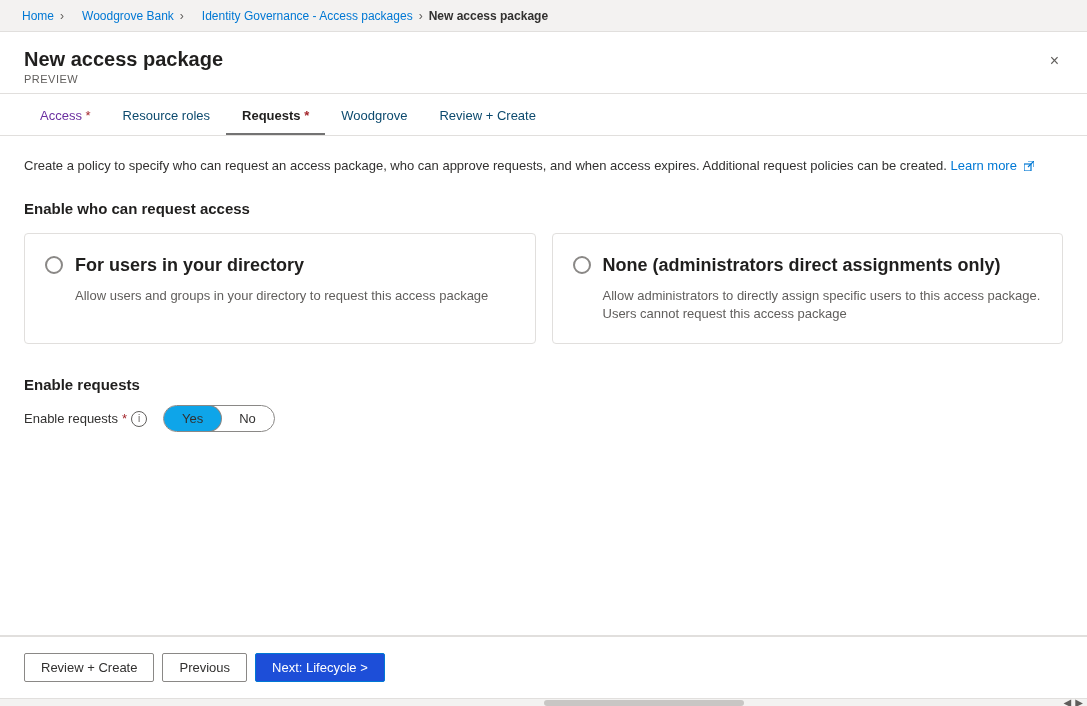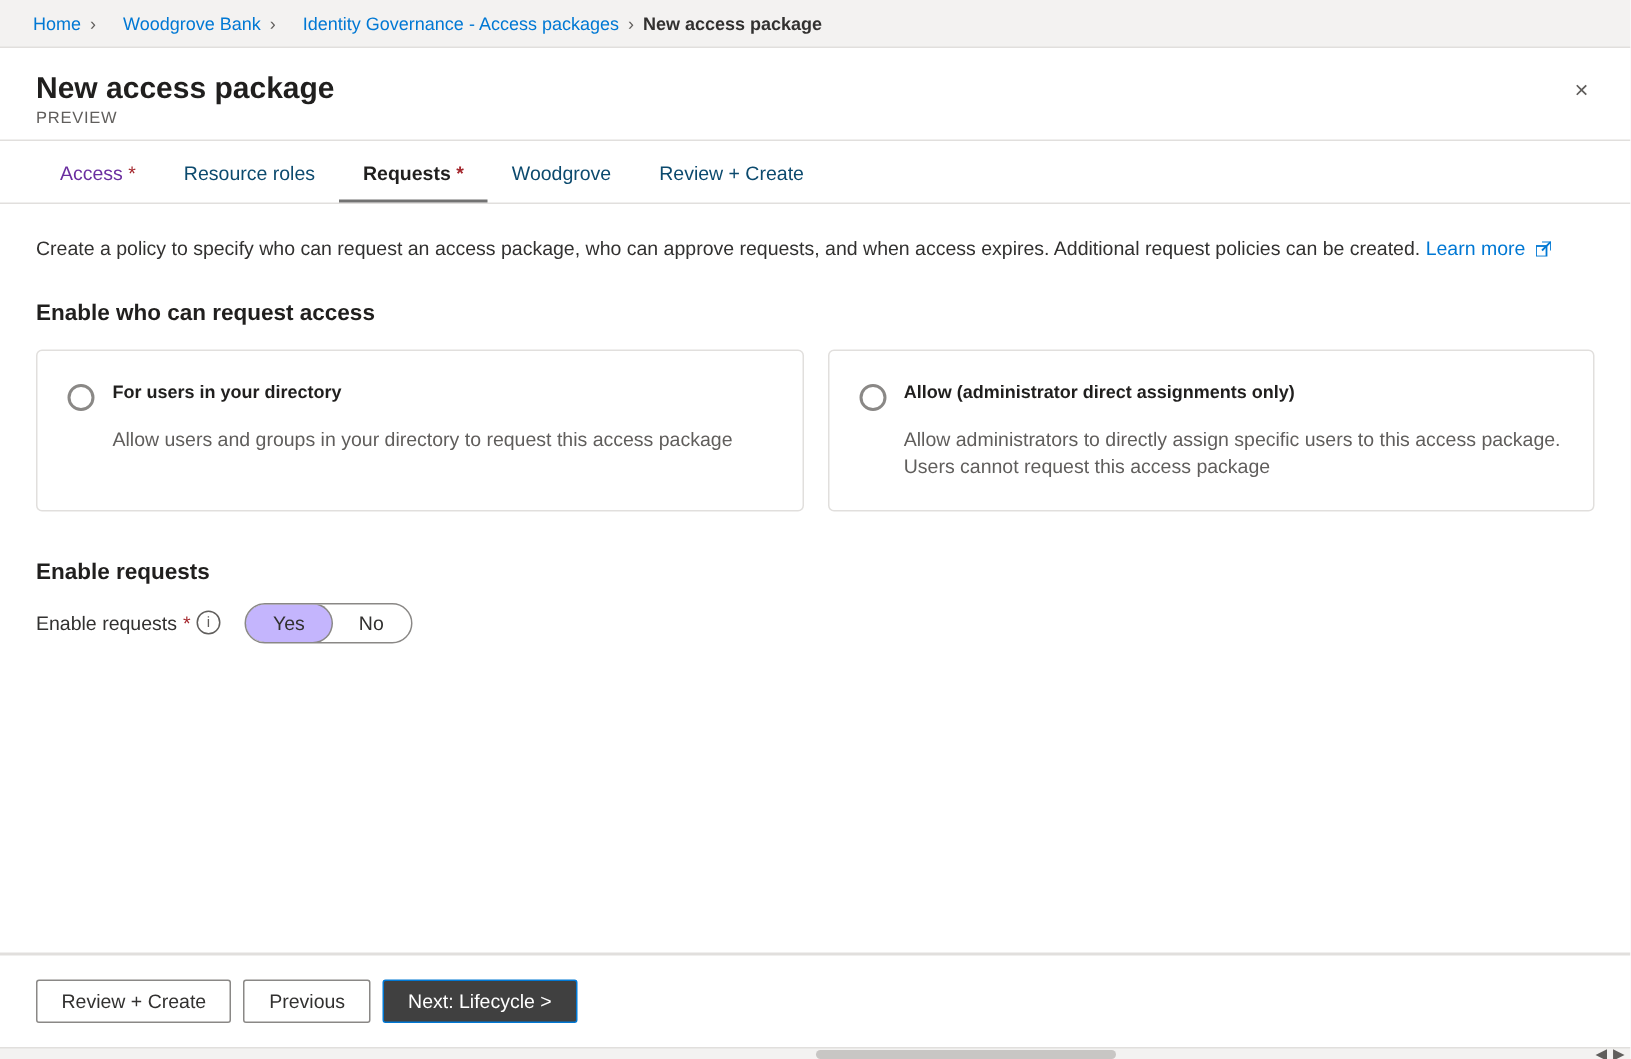--- a/index.html
+++ b/index.html
@@ -160,21 +160,21 @@
       border: 2px solid #8a8886;
       border-radius: 50%;
       flex-shrink: 0;
       margin-top: 2px;
       background: #fff;
       display: flex;
       align-items: center;
       justify-content: center;
     }
     .card-title {
-      font-size: 12px;
+      font-size: 18px;
       font-weight: 700;
       color: #201f1e;
       line-height: 1.3;
     }
     .card-desc {
       font-size: 13px;
       color: #605e5c;
       line-height: 1.4;
       padding-left: 30px;
     }
@@ -219,21 +219,21 @@
     }
     .toggle-btn {
       padding: 5px 18px;
       font-size: 13px;
       border: none;
       background: none;
       cursor: pointer;
       color: #323130;
     }
     .toggle-btn.active {
-      background: #c4b5fd;
+      background: #0ea5e9;
       border-radius: 20px;
       box-shadow: 0 0 0 1px #8a8886;
     }
 
     
     .divider {
       height: 1px;
       background: #e1dfdd;
       margin: 0 0;
     }
@@ -253,21 +253,21 @@
       border-radius: 2px;
       cursor: pointer;
       font-family: inherit;
     }
     .btn-outline {
       background: #ffffff;
       border: 1px solid #8a8886;
       color: #323130;
     }
     .btn-primary {
-      background: #404040;
+      background: #1d4ed8;
       border: 1px solid #0078d4;
       color: #ffffff;
     }
 
     
     .scroll-area {
       height: 8px;
       background: #f3f2f1;
       border-top: 1px solid #e1dfdd;
       display: flex;
@@ -349,21 +349,21 @@
           <div class="radio-circle"></div>
           <div class="card-title">For users in your directory</div>
         </div>
         <div class="card-desc">Allow users and groups in your directory to request this access package</div>
       </div>
 
 
       <div class="card">
         <div class="card-header">
           <div class="radio-circle"></div>
-          <div class="card-title">Allow (administrator direct assignments only)</div>
+          <div class="card-title">None (administrators direct assignments only)</div>
         </div>
         <div class="card-desc">Allow administrators to directly assign specific users to this access package. Users cannot request this access package</div>
       </div>
 
     </div>
 
     <div class="enable-section">
       <div class="section-title">Enable requests</div>
       <div class="enable-row">
         <div class="enable-label">

